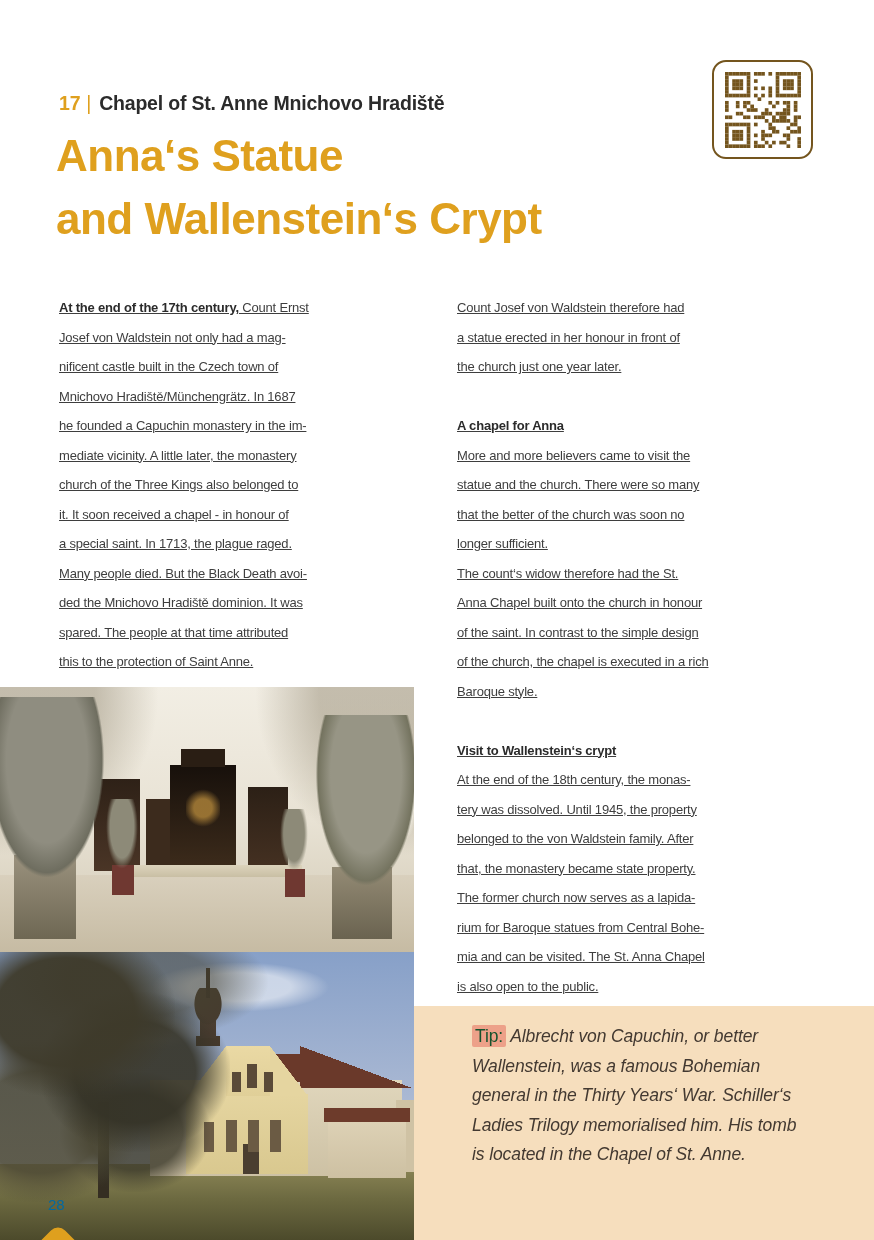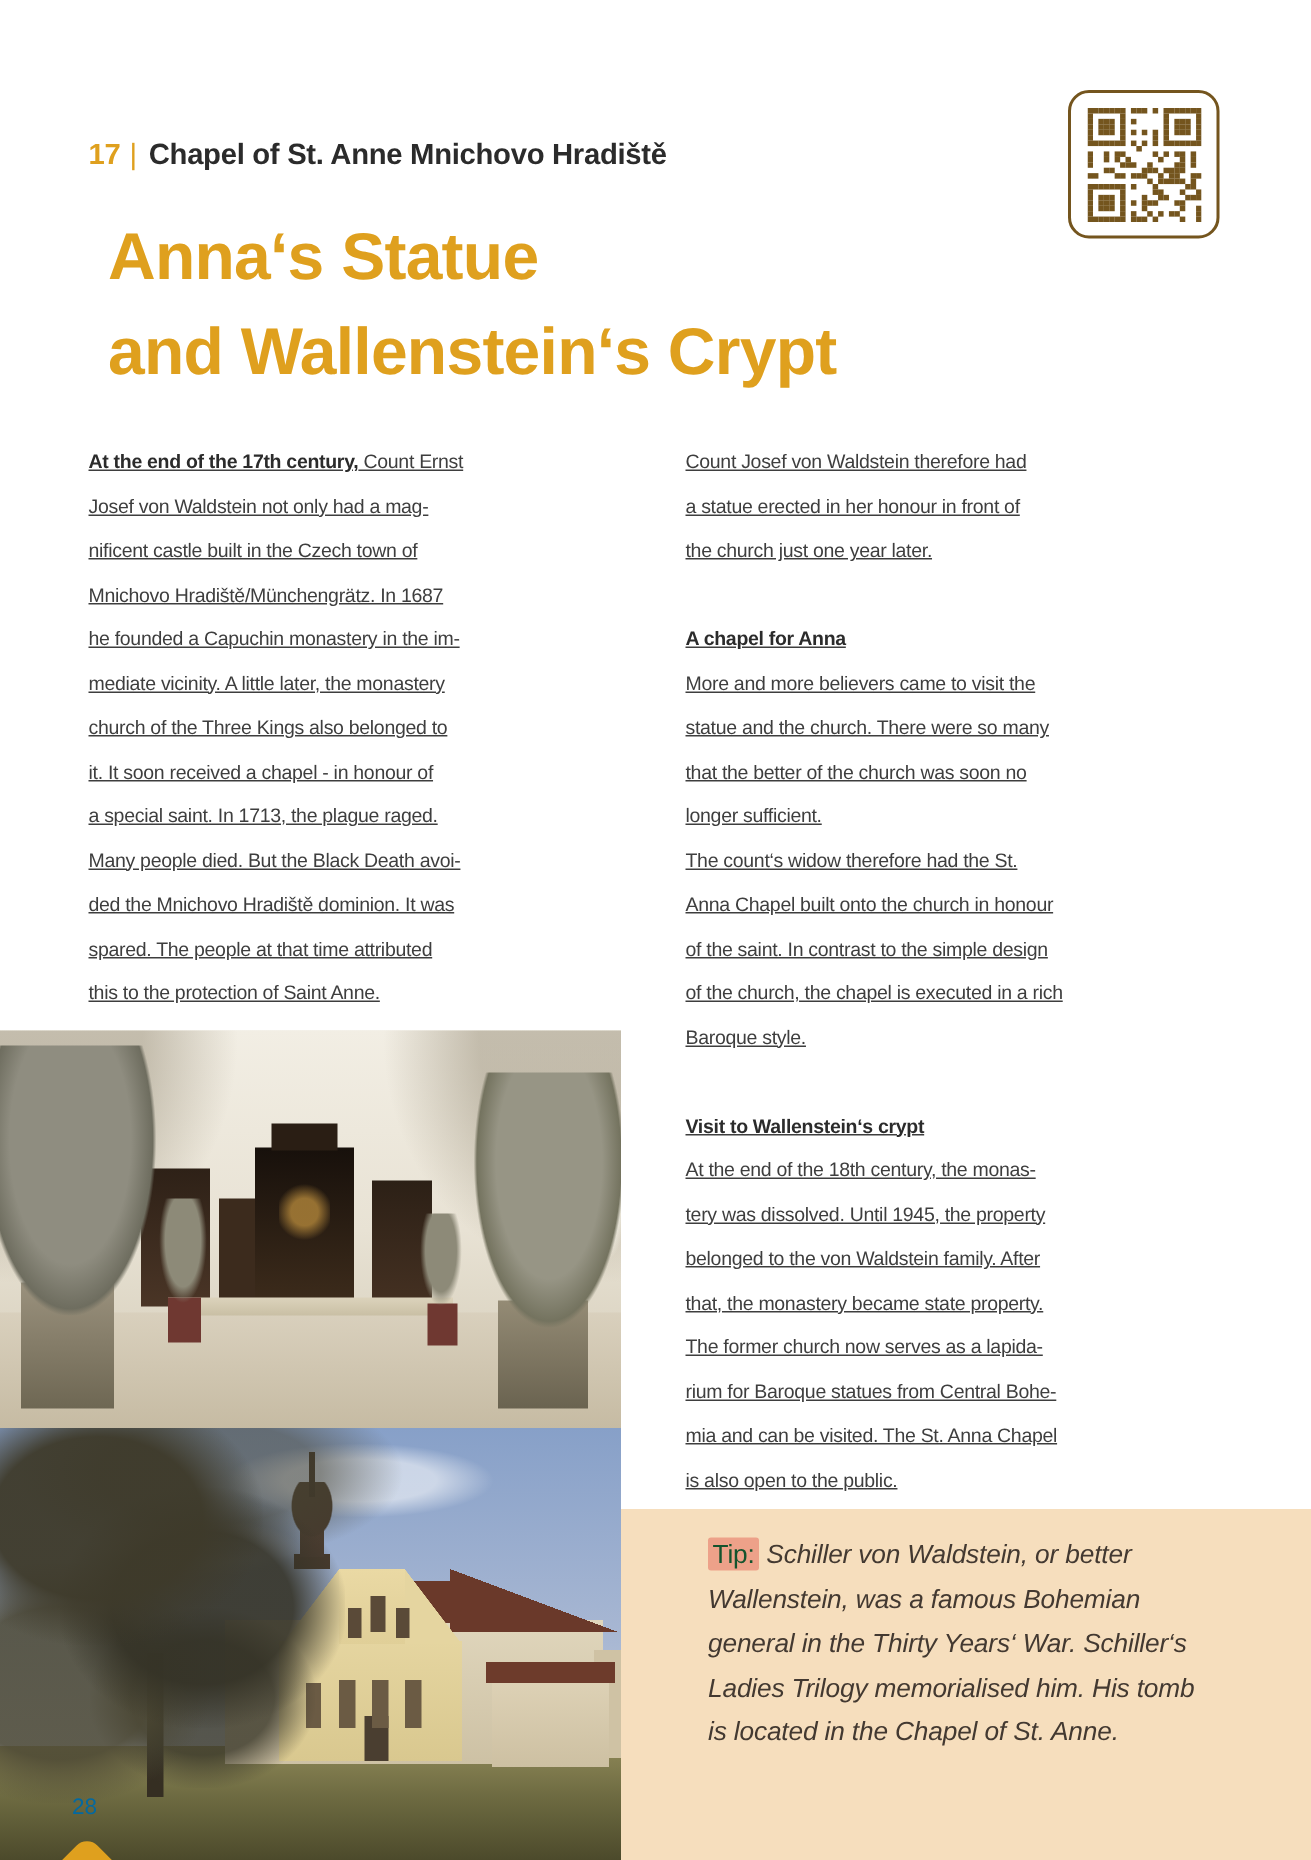--- a/index.html
+++ b/index.html
@@ -15,21 +15,21 @@
   .page{
     position:relative;width:874px;height:1240px;margin:0 auto;
     background:#ffffff;overflow:hidden;
     font-family:"Liberation Sans",sans-serif;
     color:var(--body-text);
   }
   
   .kicker{position:absolute;left:59px;top:92px;font-size:19.5px;font-weight:700;color:var(--heading-text);letter-spacing:-0.2px;white-space:nowrap;}
   .kicker-num{color:var(--accent);margin-right:6px;}
   .kicker-sep{color:var(--accent);font-weight:400;margin-right:8px;}
-  .title{position:absolute;left:56px;top:124px;margin:16px;font-size:44px;line-height:63px;font-weight:700;color:var(--accent);letter-spacing:-0.5px;white-space:nowrap;}
+  .title{position:absolute;left:56px;top:124px;margin:0;font-size:44px;line-height:63px;font-weight:700;color:var(--accent);letter-spacing:-0.5px;white-space:nowrap;}
   .title .tl{display:block;}
   
   .qr{position:absolute;left:712px;top:60px;width:101px;height:99px;background:#fff;border:2px solid var(--qr);border-radius:14px;display:flex;align-items:center;justify-content:center;box-sizing:border-box;}
   
   .col{position:absolute;top:293px;font-size:13px;letter-spacing:-0.2px;text-decoration:underline;}
   .col-left{left:59px;width:360px;}
   .col-right{left:457px;width:410px;}
   .tline,[data-bind-lines]>div{height:29.5px;line-height:29.5px;white-space:nowrap;}
   .spacer{height:29.5px;}
   .subhead{height:29.5px;line-height:29.5px;font-weight:700;color:var(--heading-text);white-space:nowrap;}
@@ -412,21 +412,21 @@
       </div>
   </div>
 
   <div class="photo photo-interior"></div>
   <div class="photo photo-exterior"></div>
 
   <div class="pagenum" data-bind="page_number">28</div>
   <div class="diamond"></div>
 
   <div class="tipbox">
-    <div class="tline"><span class="tip-label" data-bind="tip.label">Tip:</span><span data-bind="tip.first_line_rest"> Schiller von Waldstein, or better</span></div>
+    <div class="tline"><span class="tip-label" data-bind="tip.label">Tip:</span><span data-bind="tip.first_line_rest"> Albrecht von Capuchin, or better</span></div>
     <div data-bind-lines="tip.lines">
         <div>Wallenstein, was a famous Bohemian</div>
         <div>general in the Thirty Years‘ War. Schiller‘s</div>
         <div>Ladies Trilogy memorialised him. His tomb</div>
         <div>is located in the Chapel of St. Anne.</div>
       </div>
   </div>
 
 </div>
 

